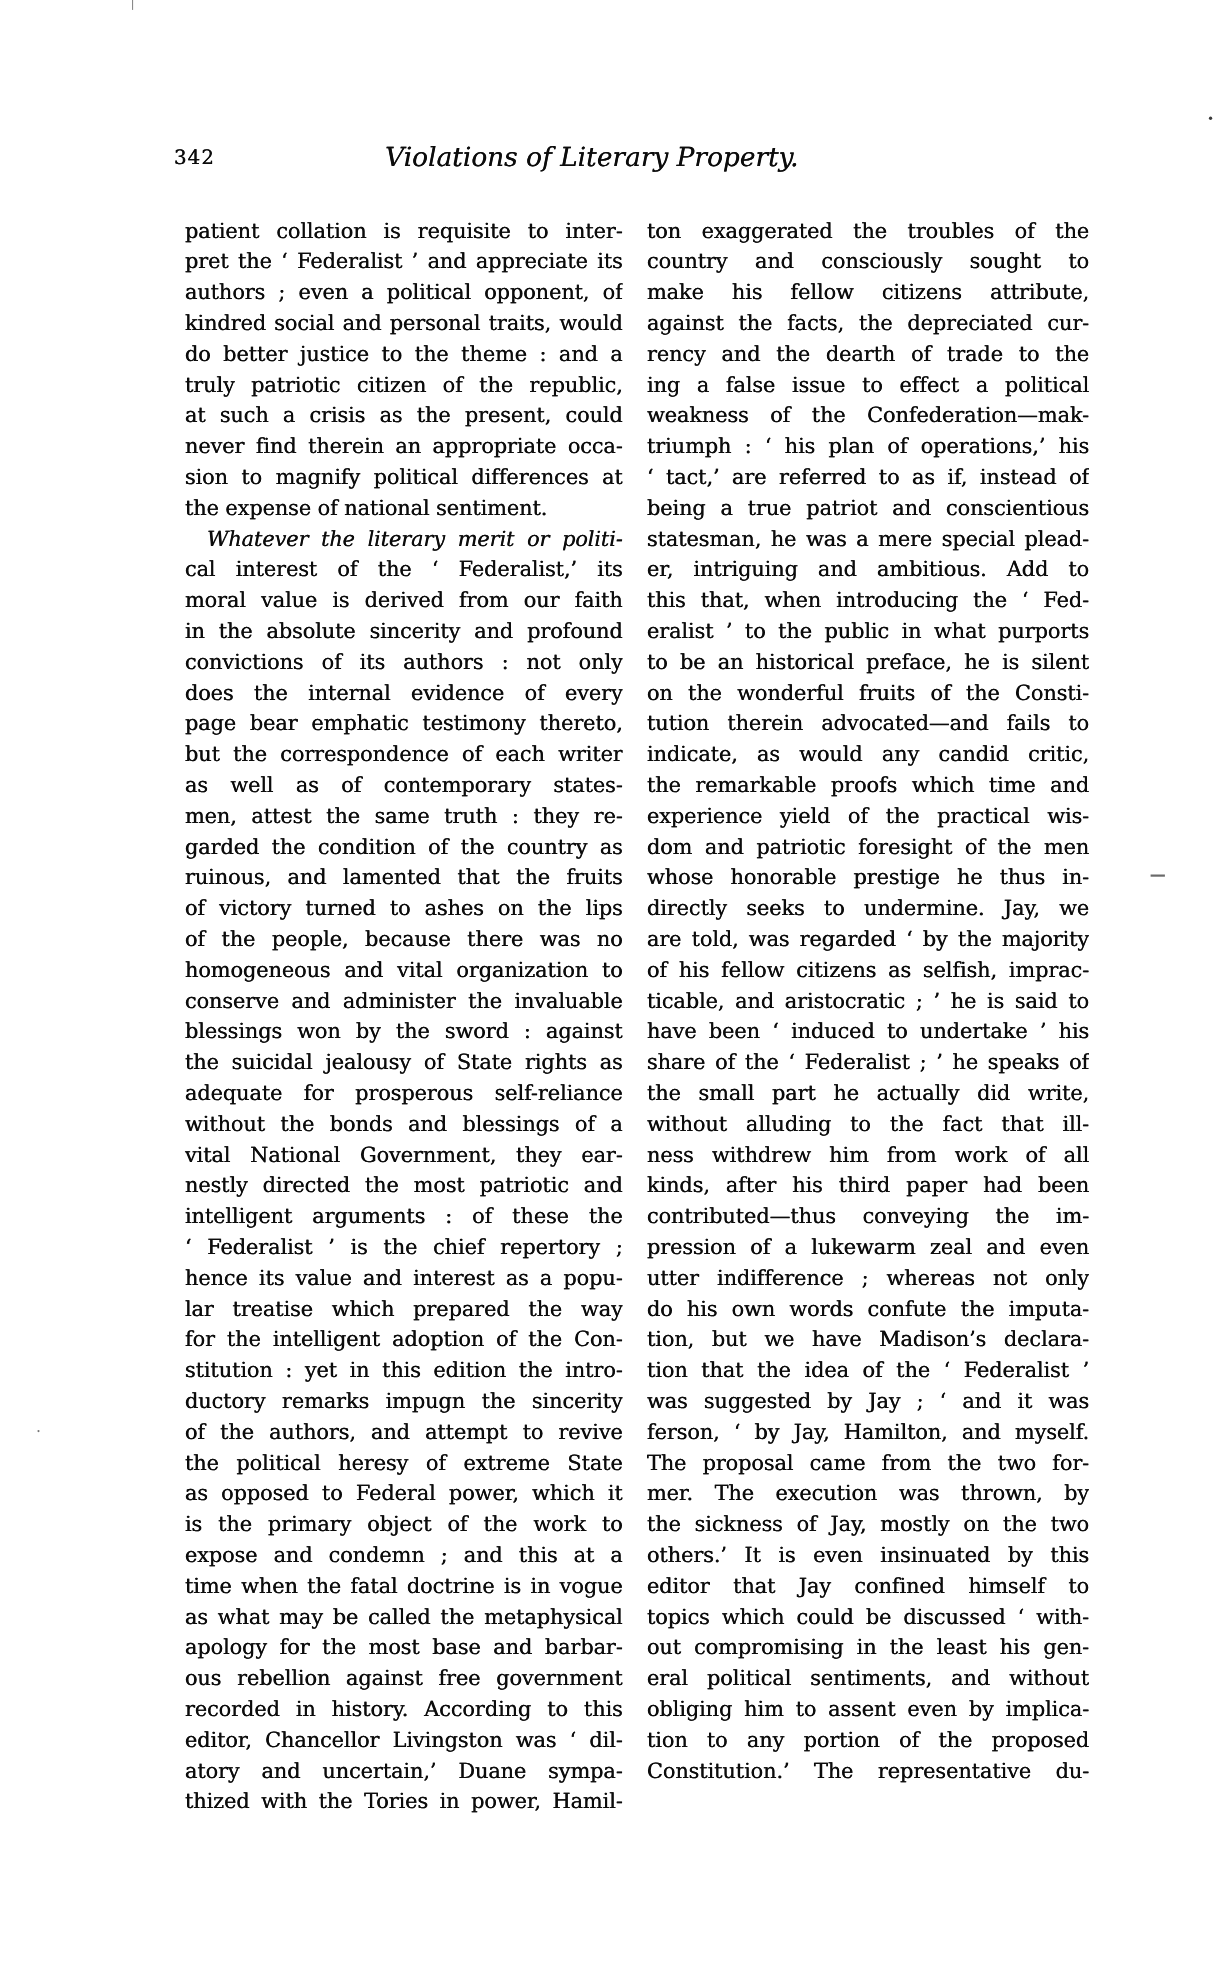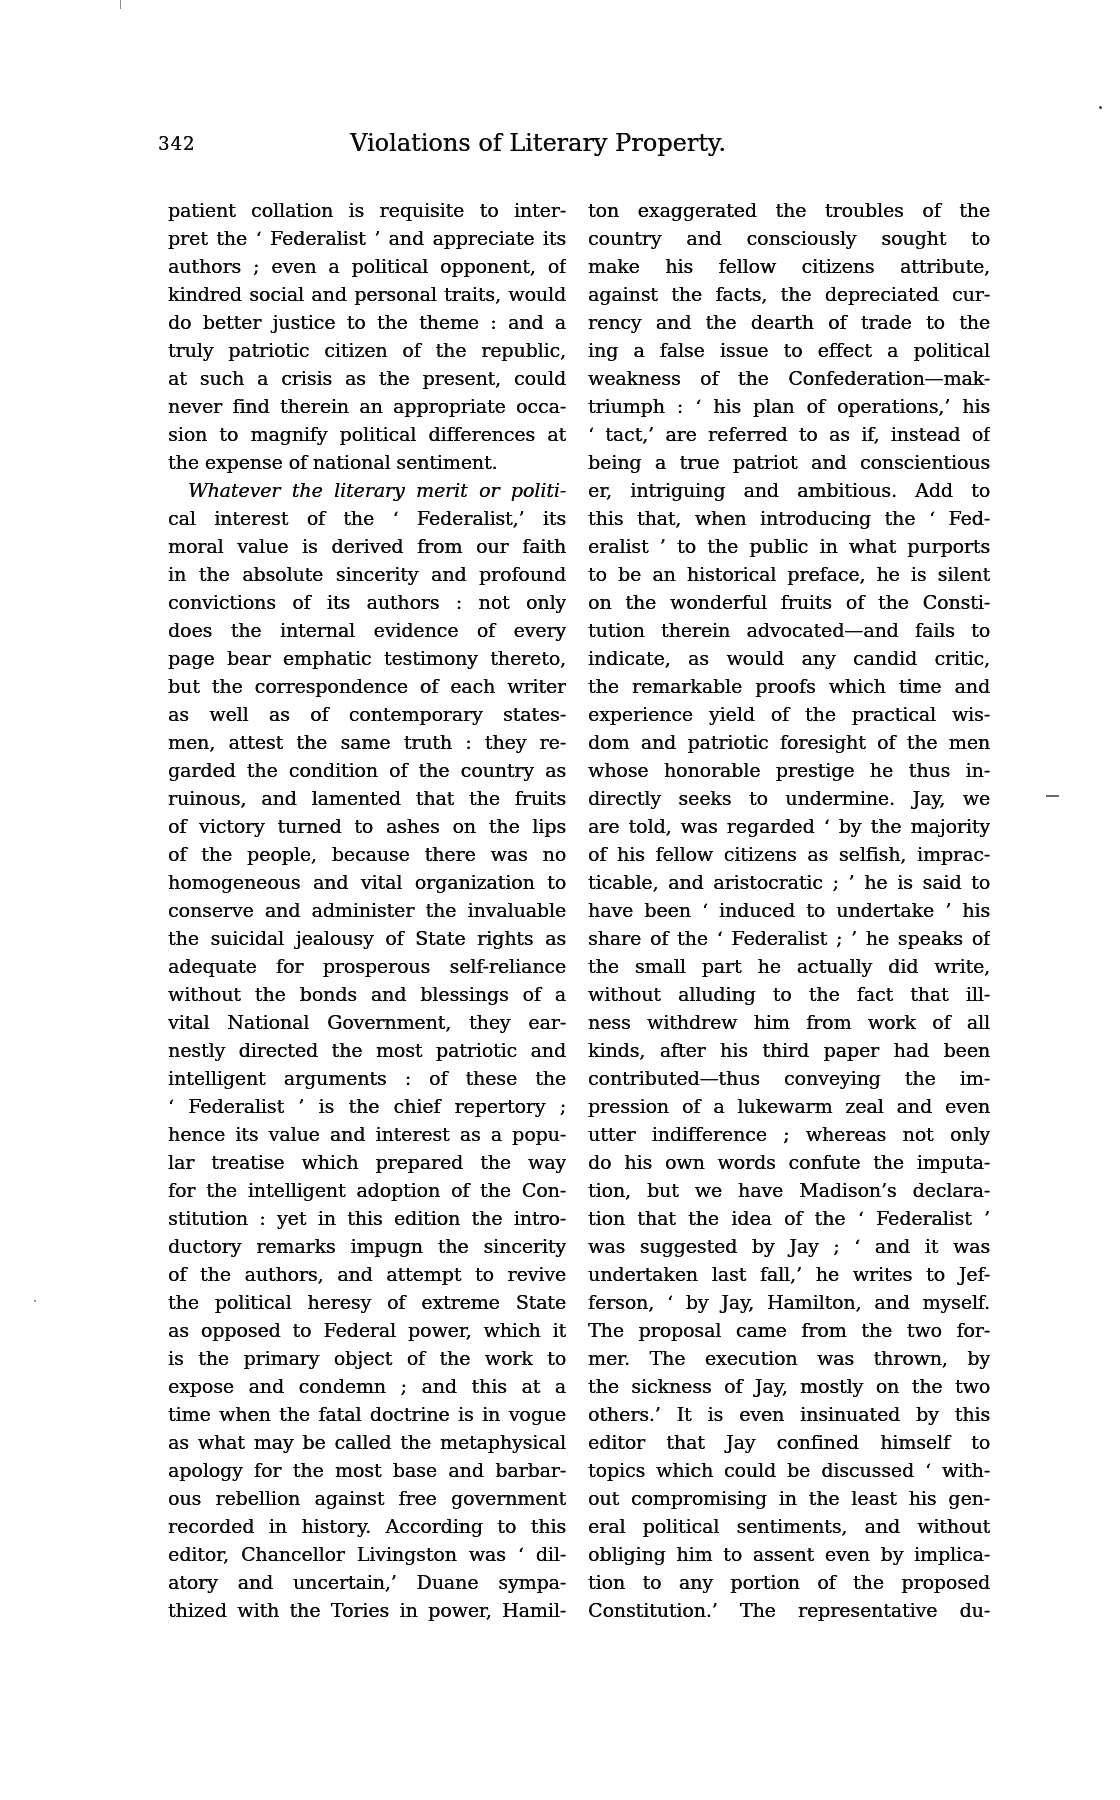--- a/index.html
+++ b/index.html
@@ -14,21 +14,21 @@
   .page { position: absolute; inset: 0; }
 
   .pageno {
     position: absolute; left: 158px; top: 133px;
     font-size: 18px; letter-spacing: 1px;
     text-shadow: 0.3px 0 currentColor;
   }
   .running-title {
     position: absolute; left: 350px; top: 129px;
     width: 344px; text-align: center;
-    font-size: 24px; 
+    font-size: 24px; font-style: italic;
     text-shadow: 0.25px 0 currentColor;
     white-space: nowrap;
   }
 
   .columns {
     position: absolute; left: 168px; top: 196px;
     width: 822px;
     display: flex; gap: 22px;
   }
   .col { width: 398px; }
@@ -82,20 +82,21 @@
         <div class="line">page bear emphatic testimony thereto,</div>
         <div class="line">but the correspondence of each writer</div>
         <div class="line">as well as of contemporary states-</div>
         <div class="line">men, attest the same truth : they re-</div>
         <div class="line">garded the condition of the country as</div>
         <div class="line">ruinous, and lamented that the fruits</div>
         <div class="line">of victory turned to ashes on the lips</div>
         <div class="line">of the people, because there was no</div>
         <div class="line">homogeneous and vital organization to</div>
         <div class="line">conserve and administer the invaluable</div>
+        <div class="line">blessings won by the sword : against</div>
         <div class="line">the suicidal jealousy of State rights as</div>
         <div class="line">adequate for prosperous self-reliance</div>
         <div class="line">without the bonds and blessings of a</div>
         <div class="line">vital National Government, they ear-</div>
         <div class="line">nestly directed the most patriotic and</div>
         <div class="line">intelligent arguments : of these the</div>
         <div class="line">‘ Federalist ’ is the chief repertory ;</div>
         <div class="line">hence its value and interest as a popu-</div>
         <div class="line">lar treatise which prepared the way</div>
         <div class="line">for the intelligent adoption of the Con-</div>
@@ -119,20 +120,21 @@
         <div class="line">ton exaggerated the troubles of the</div>
         <div class="line">country and consciously sought to</div>
         <div class="line">make his fellow citizens attribute,</div>
         <div class="line">against the facts, the depreciated cur-</div>
         <div class="line">rency and the dearth of trade to the</div>
         <div class="line">ing a false issue to effect a political</div>
         <div class="line">weakness of the Confederation—mak-</div>
         <div class="line">triumph : ‘ his plan of operations,’ his</div>
         <div class="line">‘ tact,’ are referred to as if, instead of</div>
         <div class="line">being a true patriot and conscientious</div>
+        <div class="line">statesman, he was a mere special plead-</div>
         <div class="line">er, intriguing and ambitious.  Add to</div>
         <div class="line">this that, when introducing the ‘ Fed-</div>
         <div class="line">eralist ’ to the public in what purports</div>
         <div class="line">to be an historical preface, he is silent</div>
         <div class="line">on the wonderful fruits of the Consti-</div>
         <div class="line">tution therein advocated—and fails to</div>
         <div class="line">indicate, as would any candid critic,</div>
         <div class="line">the remarkable proofs which time and</div>
         <div class="line">experience yield of the practical wis-</div>
         <div class="line">dom and patriotic foresight of the men</div>
@@ -147,21 +149,20 @@
         <div class="line">without alluding to the fact that ill-</div>
         <div class="line">ness withdrew him from work of all</div>
         <div class="line">kinds, after his third paper had been</div>
         <div class="line">contributed—thus conveying the im-</div>
         <div class="line">pression of a lukewarm zeal and even</div>
         <div class="line">utter indifference ; whereas not only</div>
         <div class="line">do his own words confute the imputa-</div>
         <div class="line">tion, but we have Madison’s declara-</div>
         <div class="line">tion that the idea of the ‘ Federalist ’</div>
         <div class="line">was suggested by Jay ; ‘ and it was</div>
-        <div class="line">undertaken last fall,’ he writes to Jef-</div>
         <div class="line">ferson, ‘ by Jay, Hamilton, and myself.</div>
         <div class="line">The proposal came from the two for-</div>
         <div class="line">mer.  The execution was thrown, by</div>
         <div class="line">the sickness of Jay, mostly on the two</div>
         <div class="line">others.’  It is even insinuated by this</div>
         <div class="line">editor that Jay confined himself to</div>
         <div class="line">topics which could be discussed ‘ with-</div>
         <div class="line">out compromising in the least his gen-</div>
         <div class="line">eral political sentiments, and without</div>
         <div class="line">obliging him to assent even by implica-</div>

